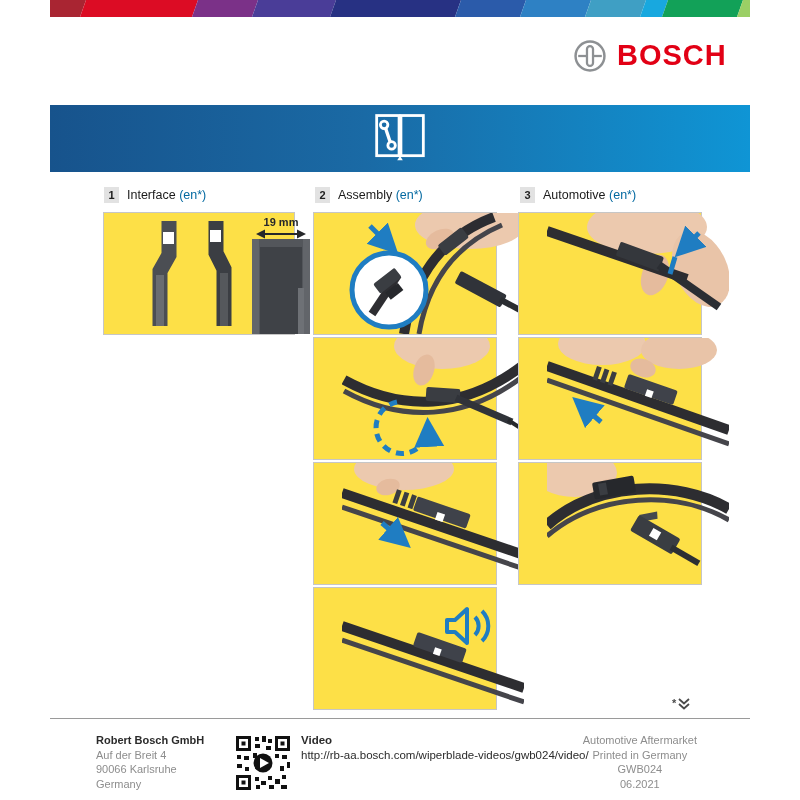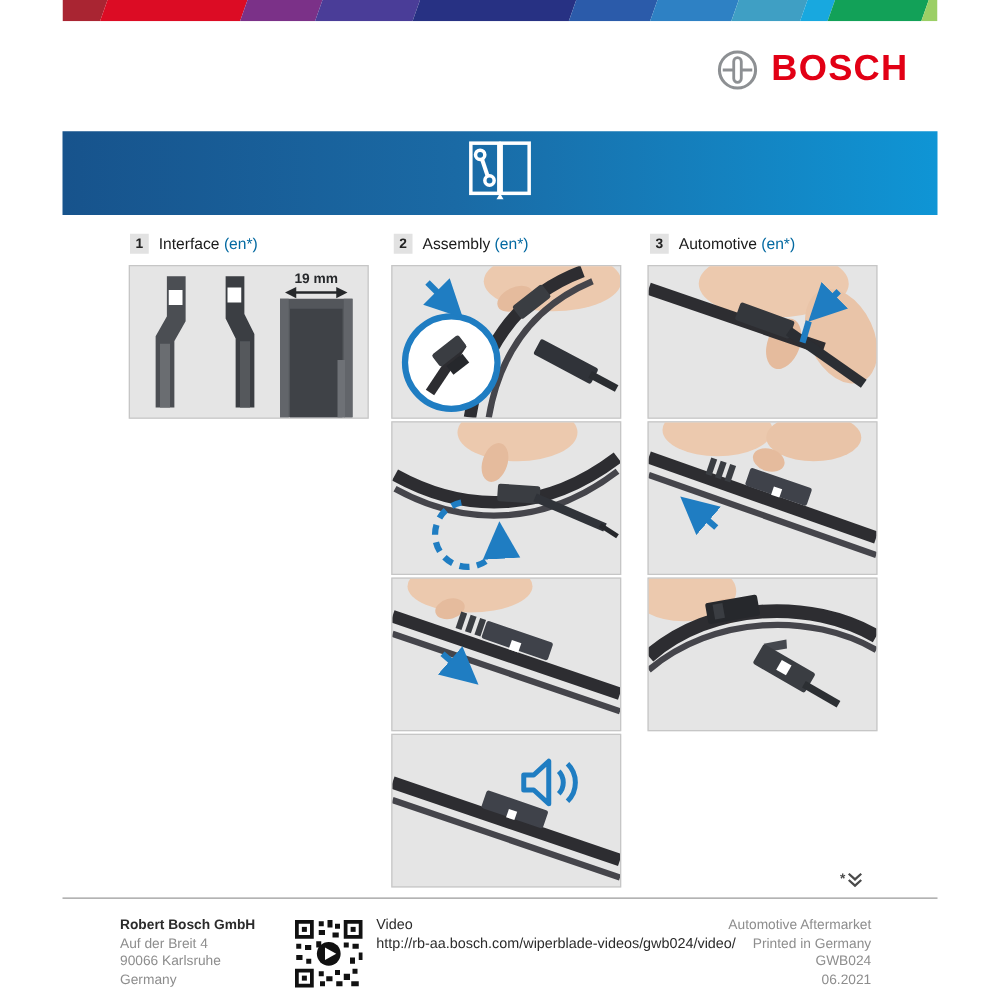--- a/index.html
+++ b/index.html
@@ -22,38 +22,38 @@
 
   
   .sec{top:187px;display:flex;align-items:center;gap:8px;font-size:12.5px;}
   .badge{display:inline-flex;align-items:center;justify-content:center;
          width:15px;height:16px;background:#e2e2e2;color:#222;
          font-size:11px;font-weight:bold;}
   .sec-title{font-weight:normal;color:#1a1a1a;}
   .sec-lang{color:#0369a1;}
 
   
-  .img-box{background:#e5e5e5;border:1px solid #c6c6c6;box-sizing:border-box;}
+  .img-box{background:#fde047;border:1px solid #c6c6c6;box-sizing:border-box;padding-left:28px;}
   .img-box svg{display:block;}
 
   
   .footnote{left:672px;top:697px;display:flex;align-items:flex-start;gap:1px;
             color:#4a4a4a;font-size:11px;font-weight:bold;}
 
   .rule{left:50px;top:718px;width:700px;height:1px;background:#9a9a9a;}
 
   
   .f-company{left:96px;top:733px;font-size:11px;line-height:14.5px;color:#8d8d8d;}
   .f-company .f-name{font-weight:bold;color:#2b2b2b;}
   .f-qr{left:235px;top:735px;}
   .f-video{left:301px;top:733px;font-size:11.5px;line-height:15px;color:#2b2b2b;}
-  .f-video .f-label{font-weight:normal;}
+  .f-video .f-label{font-weight:bold;}
   .f-video a{color:#2b2b2b;text-decoration:none;}
   .f-meta{right:103px;top:733px;font-size:11px;line-height:14.5px;
-          color:#8d8d8d;text-align:right;}
+          color:#8d8d8d;text-align:center;}
 </style>
 </head>
 <body>
 
 <div class="page">
 
   <svg width="0" height="0" style="position:absolute">
     <defs>
       <marker id="ah" markerWidth="7" markerHeight="7" refX="4.2" refY="3" orient="auto">
         <path d="M0,0 L6,3 L0,6 Z" fill="#1f7dc2"></path>

